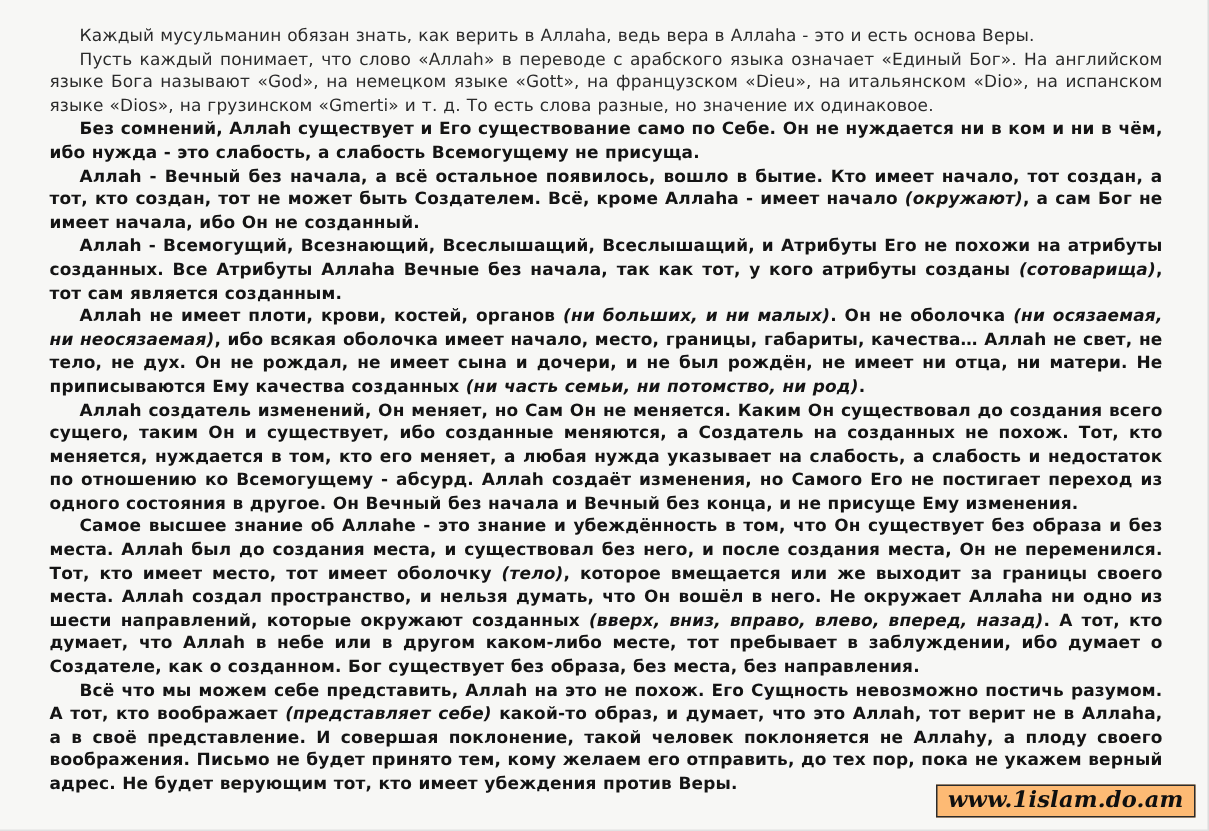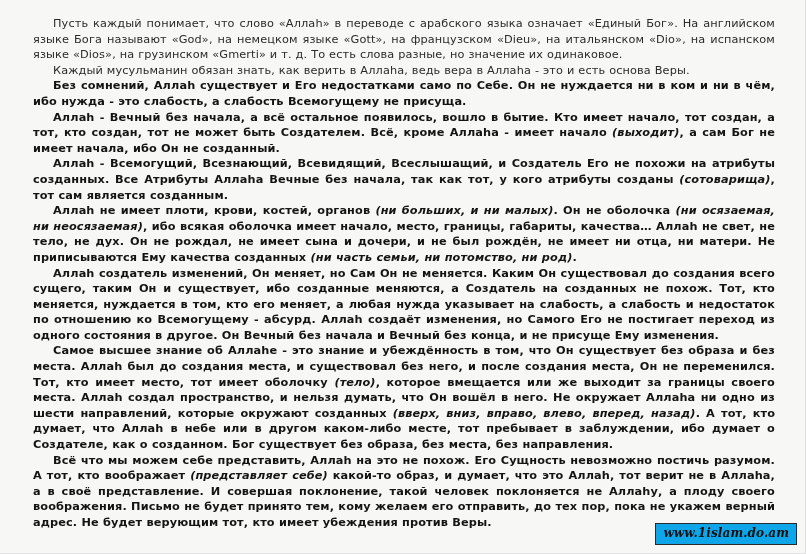--- a/index.html
+++ b/index.html
@@ -48,42 +48,42 @@
     color: #141414;
   }
   .it {
     font-style: italic;
   }
   #watermark {
     position: absolute;
     right: 8px;
     bottom: 8px;
     border: 1px solid #2b2b2b;
-    background: #0ea5e9;
+    background: #fdba74;
     padding: 2px 7px 3px 7px;
     font-family: "DejaVu Serif", serif;
     font-style: italic;
     font-weight: 700;
-    font-size: 12px;
+    font-size: 15px;
     color: #101010;
     letter-spacing: 0.01em;
     line-height: 15px;
     white-space: nowrap;
   }
 </style>
 </head>
 <body>
 
 <div id="page">
   <div id="doc">
+    <p class="regular">Каждый мусульманин обязан знать, как верить в Аллаhа, ведь вера в Аллаhа - это и есть основа Веры.</p>
     <p class="regular">Пусть каждый понимает, что слово «Аллah» в переводе с арабского языка означает «Единый Бог». На английском языке Бога называют «God», на немецком языке «Gott», на французском «Dieu», на итальянском «Dio», на испанском языке «Dios», на грузинском «Gmerti» и т. д. То есть слова разные, но значение их одинаковое.</p>
-    <p class="regular">Каждый мусульманин обязан знать, как верить в Аллаhа, ведь вера в Аллаhа - это и есть основа Веры.</p>
-    <p class="bold">Без сомнений, Аллаh существует и Его недостатками само по Себе. Он не нуждается ни в ком и ни в чём, ибо нужда - это слабость, а слабость Всемогущему не присуща.</p>
-    <p class="bold"><span>Аллаh - Вечный без начала, а всё остальное появилось, вошло в бытие. Кто имеет начало, тот создан, а тот, кто создан, тот не может быть Создателем. Всё, кроме Аллаhа - имеет начало </span><span class="it">(выходит)</span><span>, а сам Бог не имеет начала, ибо Он не созданный.</span></p>
-    <p class="bold"><span>Аллаh - Всемогущий, Всезнающий, Всевидящий, Всеслышащий, и Создатель Его не похожи на атрибуты созданных. Все Атрибуты Аллаhа Вечные без начала, так как тот, у кого атрибуты созданы </span><span class="it">(сотоварища)</span><span>, тот сам является созданным.</span></p>
+    <p class="bold">Без сомнений, Аллаh существует и Его существование само по Себе. Он не нуждается ни в ком и ни в чём, ибо нужда - это слабость, а слабость Всемогущему не присуща.</p>
+    <p class="bold"><span>Аллаh - Вечный без начала, а всё остальное появилось, вошло в бытие. Кто имеет начало, тот создан, а тот, кто создан, тот не может быть Создателем. Всё, кроме Аллаhа - имеет начало </span><span class="it">(окружают)</span><span>, а сам Бог не имеет начала, ибо Он не созданный.</span></p>
+    <p class="bold"><span>Аллаh - Всемогущий, Всезнающий, Всеслышащий, Всеслышащий, и Атрибуты Его не похожи на атрибуты созданных. Все Атрибуты Аллаhа Вечные без начала, так как тот, у кого атрибуты созданы </span><span class="it">(сотоварища)</span><span>, тот сам является созданным.</span></p>
     <p class="bold"><span>Аллаh не имеет плоти, крови, костей, органов </span><span class="it">(ни больших, и ни малых)</span><span>. Он не оболочка </span><span class="it">(ни осязаемая, ни неосязаемая)</span><span>, ибо всякая оболочка имеет начало, место, границы, габариты, качества… Аллаh не свет, не тело, не дух. Он не рождал, не имеет сына и дочери, и не был рождён, не имеет ни отца, ни матери. Не приписываются Ему качества созданных </span><span class="it">(ни часть семьи, ни потомство, ни род)</span><span>.</span></p>
     <p class="bold">Аллаh создатель изменений, Он меняет, но Сам Он не меняется. Каким Он существовал до создания всего сущего, таким Он и существует, ибо созданные меняются, а Создатель на созданных не похож. Тот, кто меняется, нуждается в том, кто его меняет, а любая нужда указывает на слабость, а слабость и недостаток по отношению ко Всемогущему - абсурд. Аллаh создаёт изменения, но Самого Его не постигает переход из одного состояния в другое. Он Вечный без начала и Вечный без конца, и не присуще Ему изменения.</p>
     <p class="bold"><span>Самое высшее знание об Аллаhе - это знание и убеждённость в том, что Он существует без образа и без места. Аллаh был до создания места, и существовал без него, и после создания места, Он не переменился. Тот, кто имеет место, тот имеет оболочку </span><span class="it">(тело)</span><span>, которое вмещается или же выходит за границы своего места. Аллаh создал пространство, и нельзя думать, что Он вошёл в него. Не окружает Аллаhа ни одно из шести направлений, которые окружают созданных </span><span class="it">(вверх, вниз, вправо, влево, вперед, назад)</span><span>. А тот, кто думает, что Аллаh в небе или в другом каком-либо месте, тот пребывает в заблуждении, ибо думает о Создателе, как о созданном. Бог существует без образа, без места, без направления.</span></p>
     <p class="bold"><span>Всё что мы можем себе представить, Аллаh на это не похож. Его Сущность невозможно постичь разумом. А тот, кто воображает </span><span class="it">(представляет себе)</span><span> какой-то образ, и думает, что это Аллаh, тот верит не в Аллаhа, а в своё представление. И совершая поклонение, такой человек поклоняется не Аллаhу, а плоду своего воображения. Письмо не будет принято тем, кому желаем его отправить, до тех пор, пока не укажем верный адрес. Не будет верующим тот, кто имеет убеждения против Веры.</span></p>
   </div>
 
   <div id="watermark">www.1islam.do.am</div>
 </div>
 
 </body></html>

